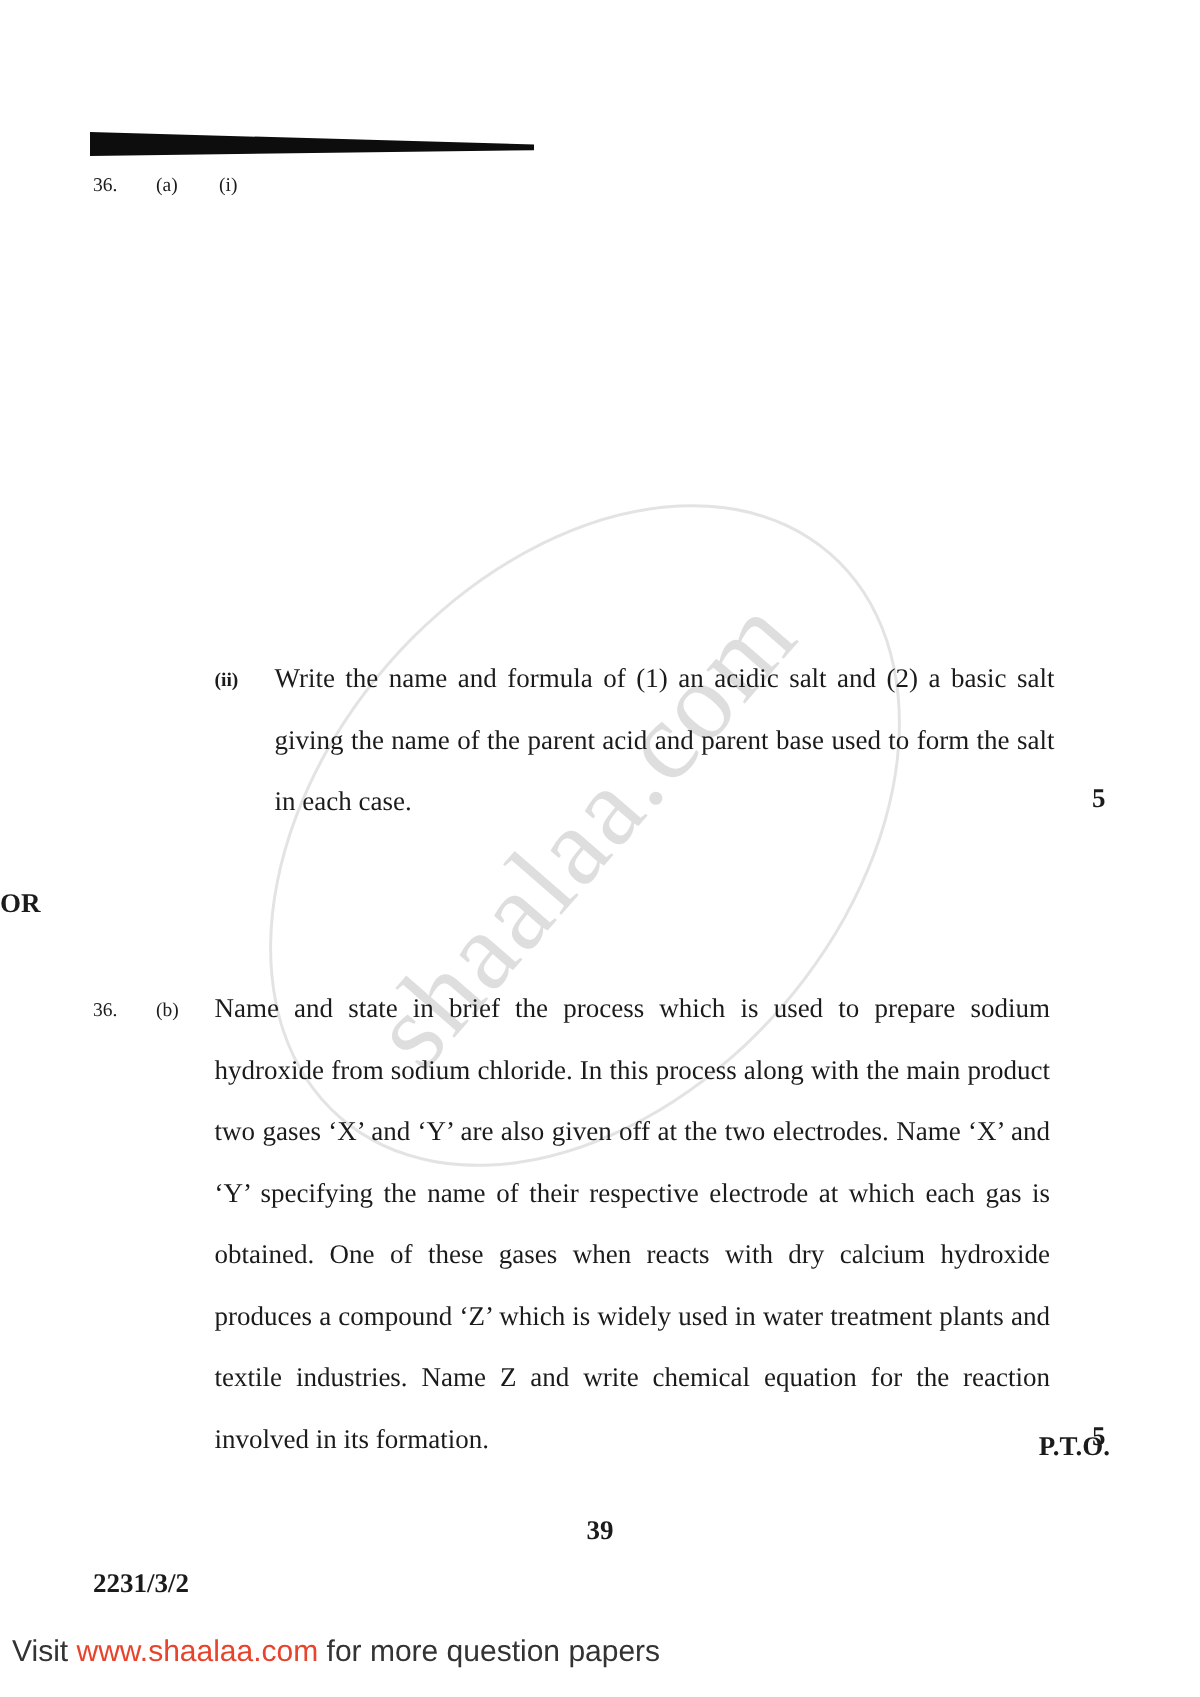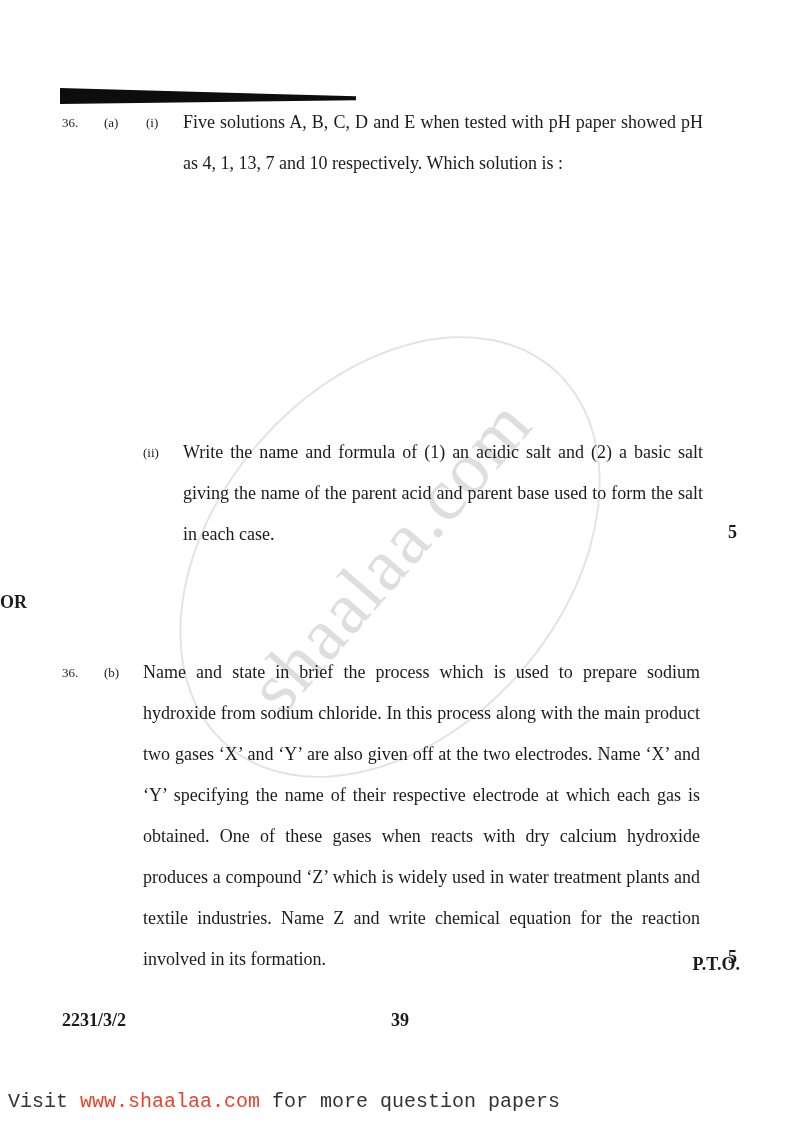--- a/index.html
+++ b/index.html
@@ -52,60 +52,59 @@
     position:absolute; left:0; top:582px; width:100%;
     font-size:18px; line-height:41px; font-weight:bold;
   }
 
   .footer-row { font-size:18px; font-weight:bold; line-height:22px; }
   .footer-center { position:absolute; left:0; top:1009px; width:100%; text-align:center; }
 
   .banner {
     position:absolute; left:0; top:1078px; width:100%; height:53px;
     background:#ffffff;
-    font-family:Liberation Mono, monospace;
+    font-family:Liberation Sans, sans-serif;
     font-size:20px; color:#333333;
     padding:12px 0 0 8px;
   }
   .banner .link { color: var(--banner-link, #e8432b); }
 </style>
 </head>
 <body>
 
 <div class="page">
 
   <div class="scan-mark"></div>
 
   <div class="wm-ellipse"></div>
   <div class="wm-text">shaalaa.com</div>
 
   <span class="abs qlabel" style="left:62px; top:102px;">36.</span>
   <span class="abs qlabel" style="left:104px; top:102px;">(a)</span>
   <span class="abs qlabel" style="left:146px; top:102px;">(i)</span>
 
   <div class="abs qtext" style="left:183px; top:102px; width:520px;">
-    <p>Five solutions A, B, C, D and E when tested with pH paper showed pH as 4, 1, 13, 7 and 10 respectively. Which solution is :</p>
   </div>
 
-  <span class="abs qlabel" style="left:143px; top:432px;">(ii)</span>
+  <span class="abs qlabel" style="left:143px; top:432px;font-weight:bold;">(ii)</span>
   <div class="abs qtext" style="left:183px; top:432px; width:520px;">
     <p>Write the name and formula of (1) an acidic salt and (2) a basic salt giving the name of the parent acid and parent base used to form the salt in each case.</p>
   </div>
   <span class="abs marks" style="left:728px; top:512px;">5</span>
 
   <div class="or-row">OR</div>
 
   <span class="abs qlabel" style="left:62px; top:652px;">36.</span>
   <span class="abs qlabel" style="left:104px; top:652px;">(b)</span>
   <div class="abs qtext" style="left:143px; top:652px; width:557px;">
     <p>Name and state in brief the process which is used to prepare sodium hydroxide from sodium chloride. In this process along with the main product two gases ‘X’ and ‘Y’ are also given off at the two electrodes. Name ‘X’ and ‘Y’ specifying the name of their respective electrode at which each gas is obtained. One of these gases when reacts with dry calcium hydroxide produces a compound ‘Z’ which is widely used in water treatment plants and textile industries. Name Z and write chemical equation for the reaction involved in its formation.</p>
   </div>
   <span class="abs marks" style="left:728px; top:937px;">5</span>
 
-  <span class="abs footer-row" style="left:62px; top:1009px;">2231/3/2</span>
+  <span class="abs footer-row" style="left:62px; top:1044px;">2231/3/2</span>
   <div class="footer-center footer-row">39</div>
   <span class="abs footer-row" style="right:60px; top:953px;">P.T.O.</span>
 
   <div class="banner">
     <span>Visit </span><span class="link">www.shaalaa.com</span><span> for more question papers</span>
   </div>
 
 </div>
 
 </body></html>

